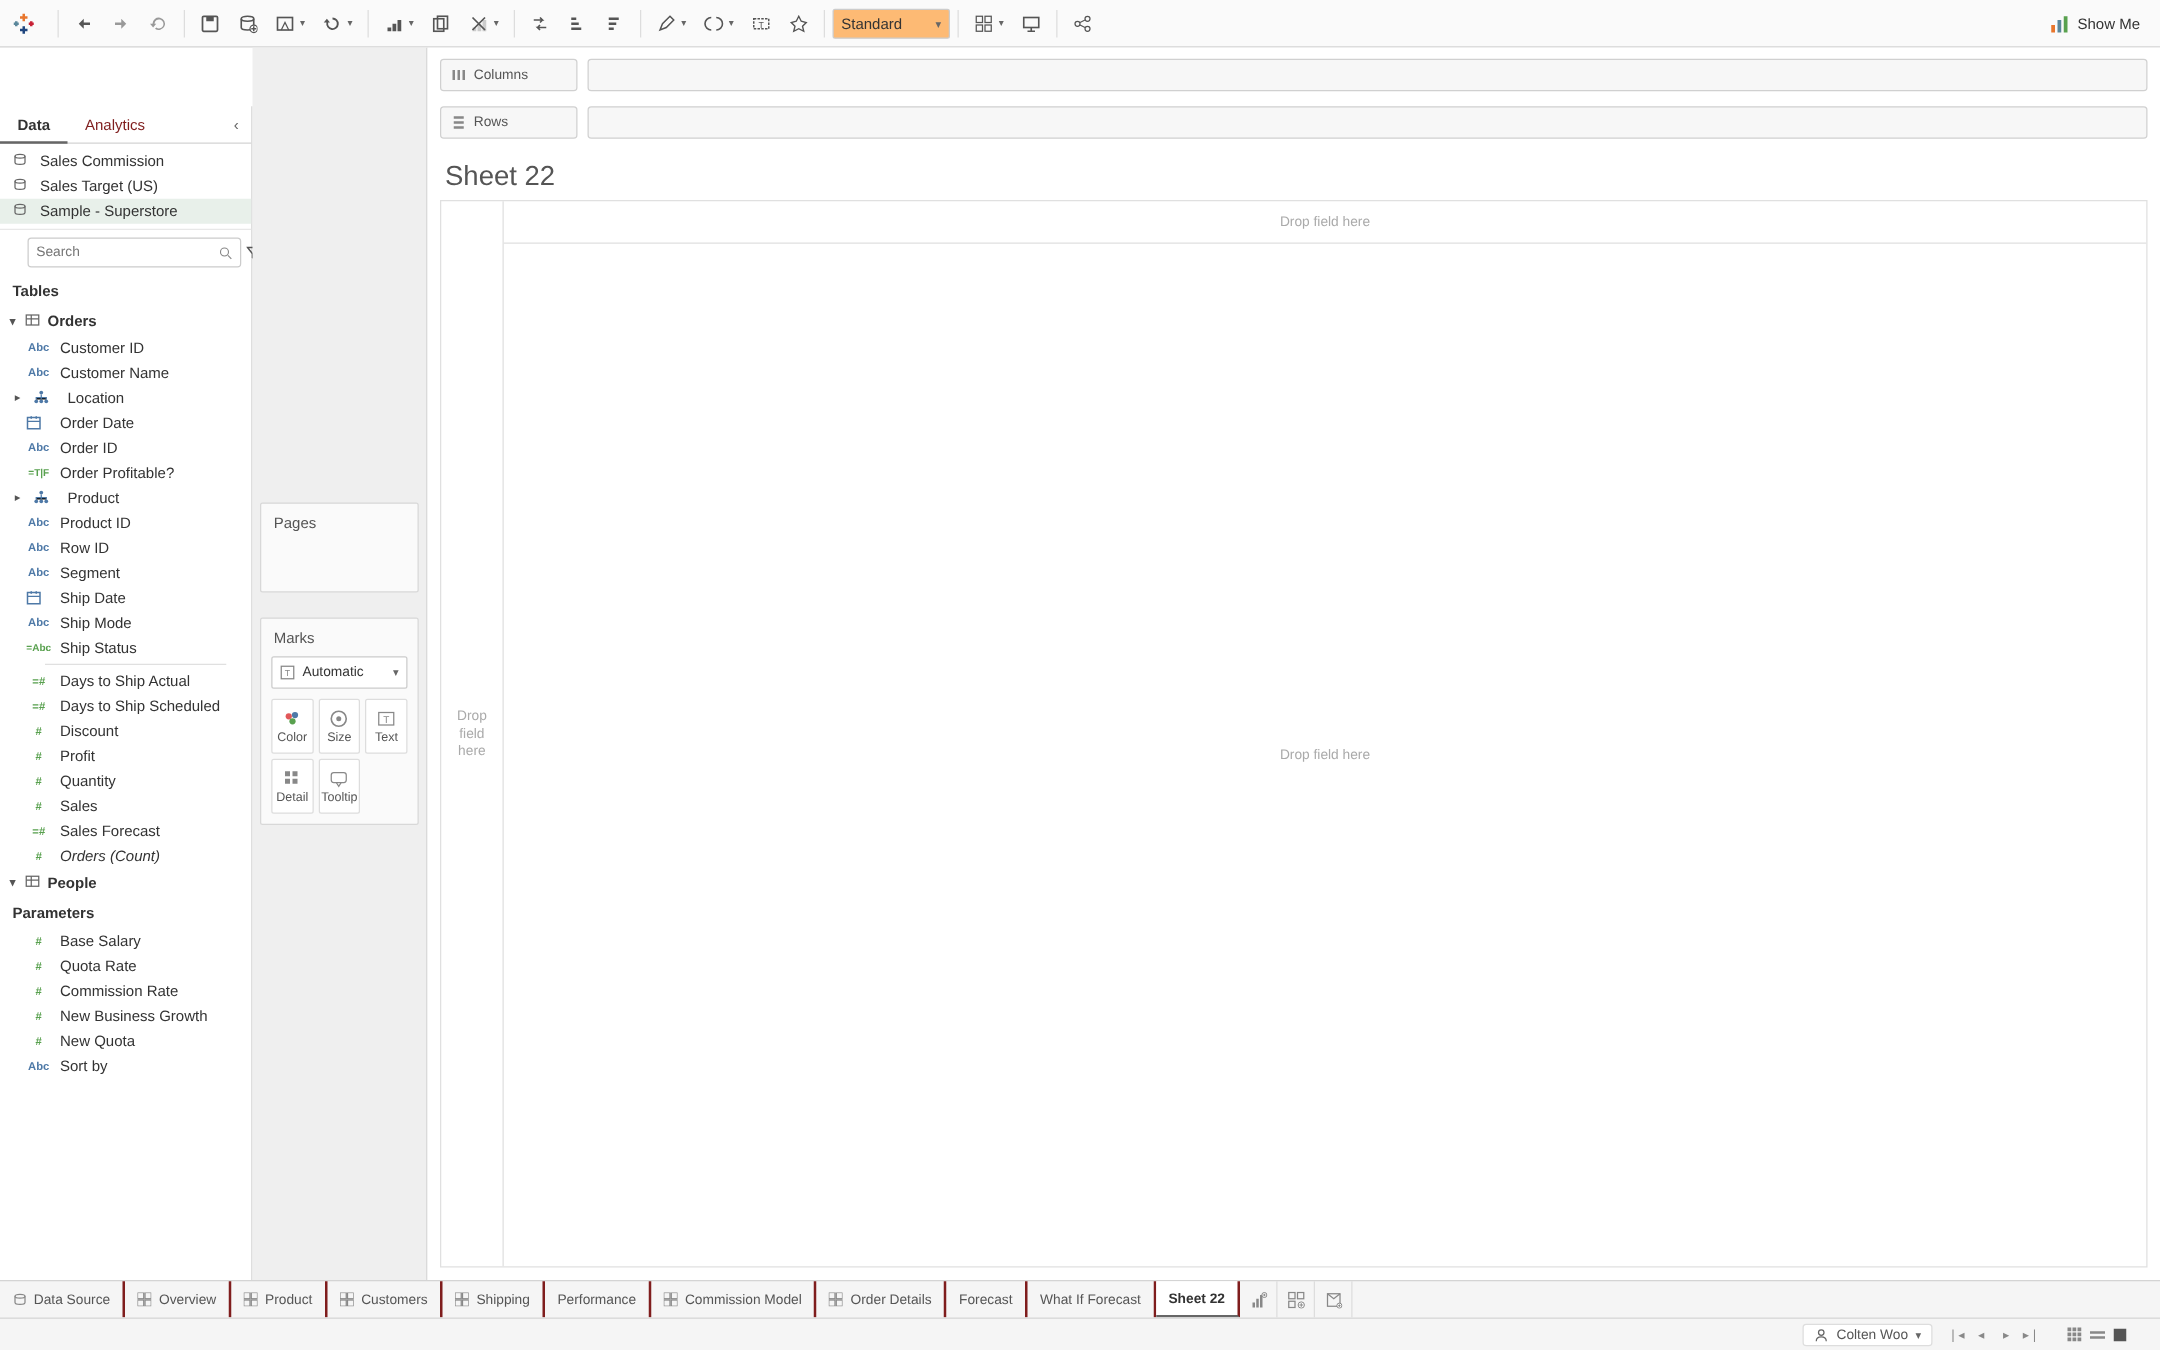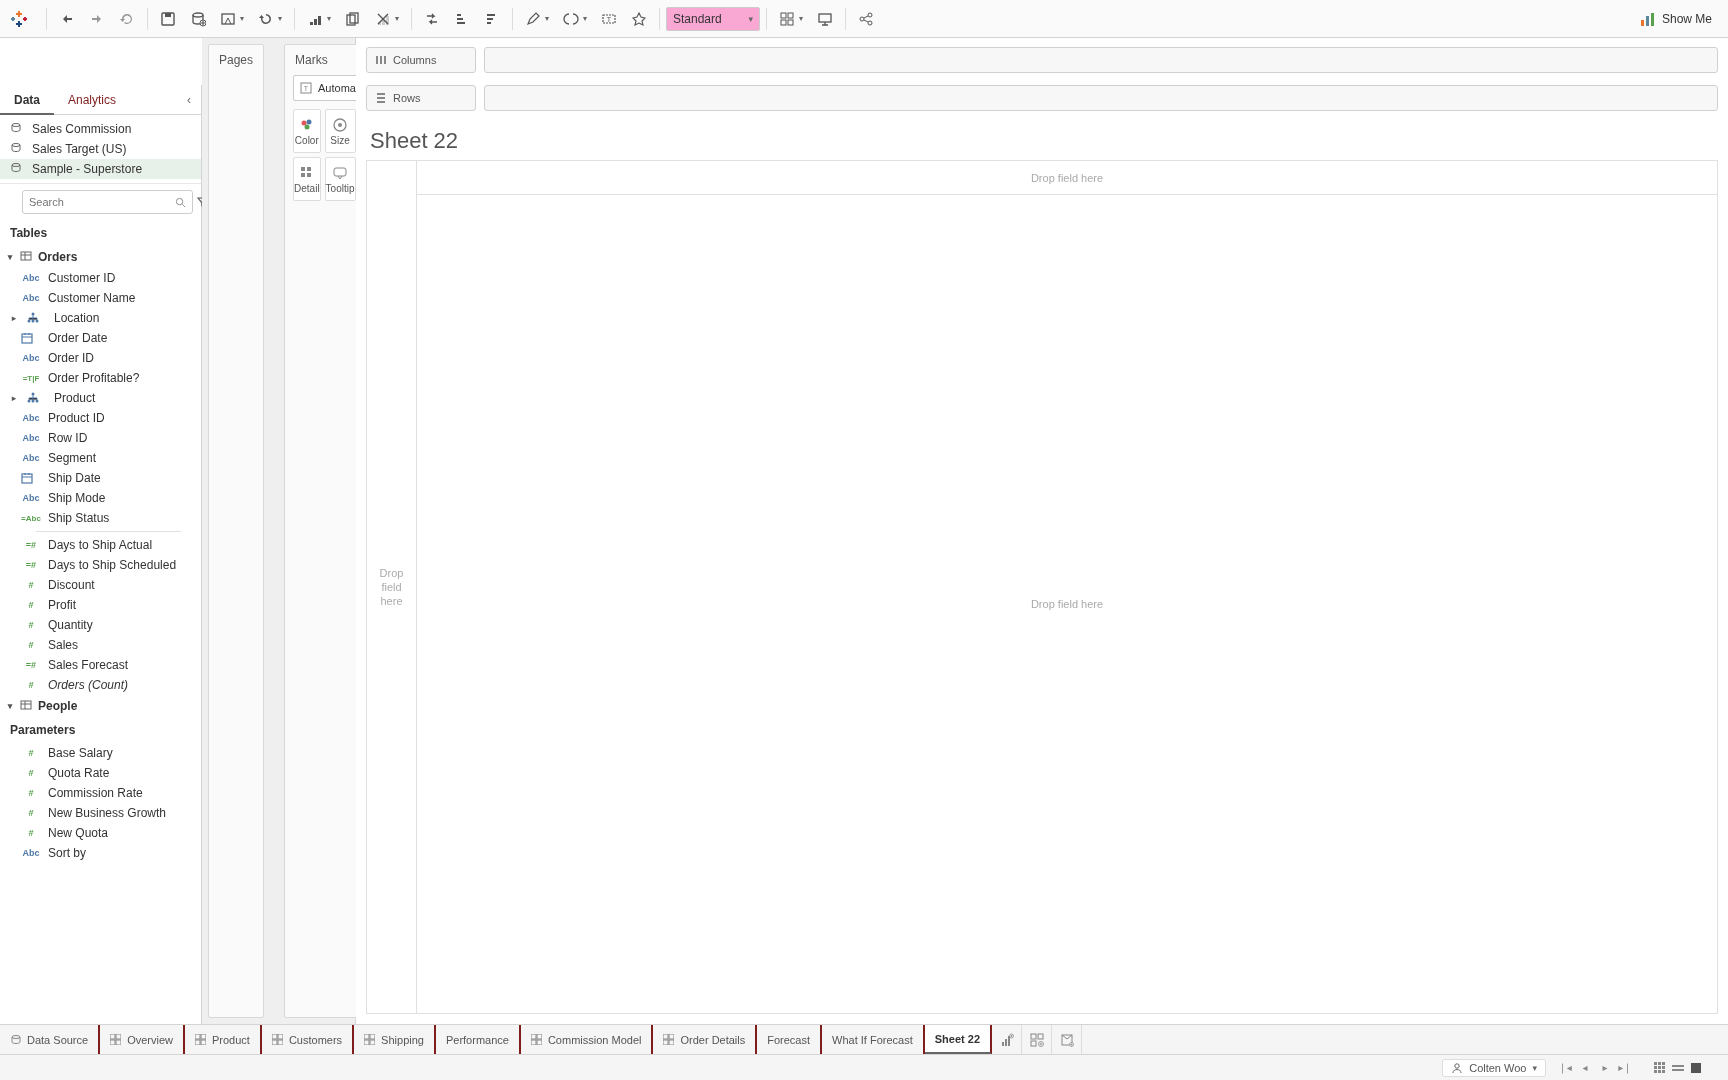--- a/index.html
+++ b/index.html
@@ -31,21 +31,21 @@
 }
 .tb-btn {
   width: 28px; height: 28px;
   display: flex; align-items: center; justify-content: center;
   border-radius: 3px; cursor: pointer; color: #555;
 }
 .tb-sep { width: 1px; height: 22px; background: #ddd; margin: 0 4px; }
 .tb-dd { width: 8px; font-size: 8px; color: #666; margin-left: -4px; margin-right: 2px; cursor: pointer; }
 .fit-select {
   width: 94px; height: 24px; border: 1px solid #ccc; font-size: 12px;
-  padding: 0 6px; background: #f9a8d4; display: flex; align-items: center;
+  padding: 0 6px; background: #fdba74; display: flex; align-items: center;
   justify-content: space-between; cursor: pointer; border-radius: 2px;
 }
 .fit-select .caret { font-size: 9px; color: #666; }
 .spacer { flex: 1; }
 .showme {
   display: flex; align-items: center; gap: 6px; padding: 4px 8px;
   cursor: pointer; color: #333;
 }
 .showme .sm-icon { width: 16px; height: 16px; }
 
@@ -119,22 +119,22 @@
 .f-icon.meas { color: #59a14f; }
 .f-icon.calc { color: #59a14f; font-size: 8px; }
 .f-icon.hier { color: #4e79a7; }
 .field.italic { font-style: italic; }
 .field-divider {
   height: 1px; background: #e0e0e0; margin: 3px 20px 3px 36px;
 }
 
 
 .shelf-area {
-  width: 154px; border-right: 1px solid #d4d4d4; background: #efefef;
-  display: flex; flex-direction: row; gap: 8px; padding: 0;
+  width: 140px; border-right: 1px solid #d4d4d4; background: #efefef;
+  display: flex; flex-direction: column; gap: 8px; padding: 0; justify-content: center;
 }
 .shelf-card {
   background: #fafafa; border: 1px solid #d8d8d8; border-radius: 2px;
   margin: 6px; padding: 0;
 }
 .shelf-title {
   font-size: 12px; color: #555; padding: 8px 10px;
 }
 .shelf-body { min-height: 40px; }
 .marks-card { }

